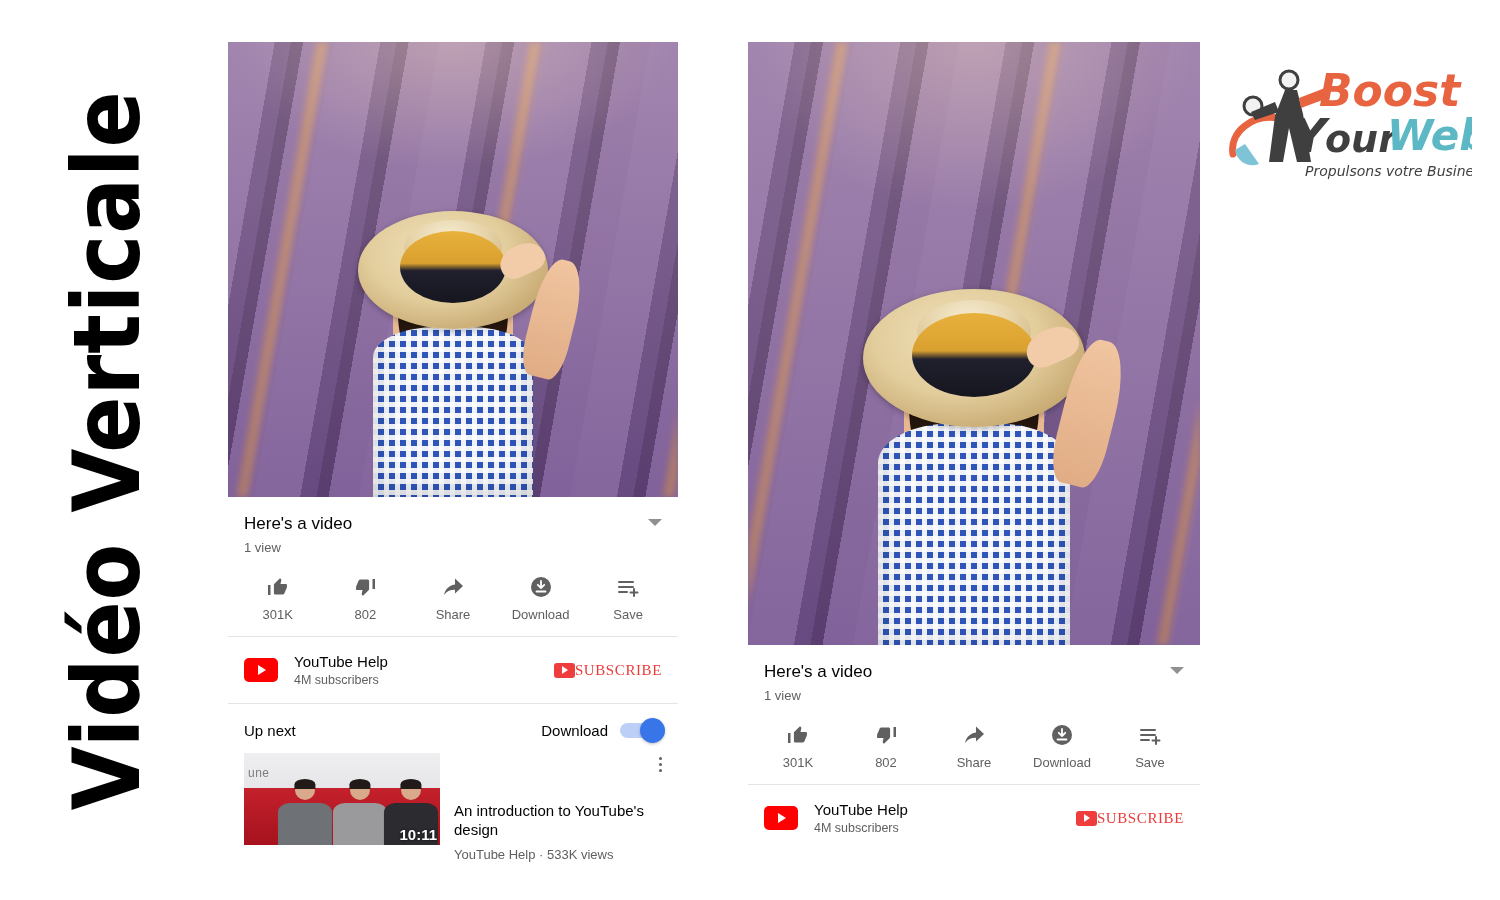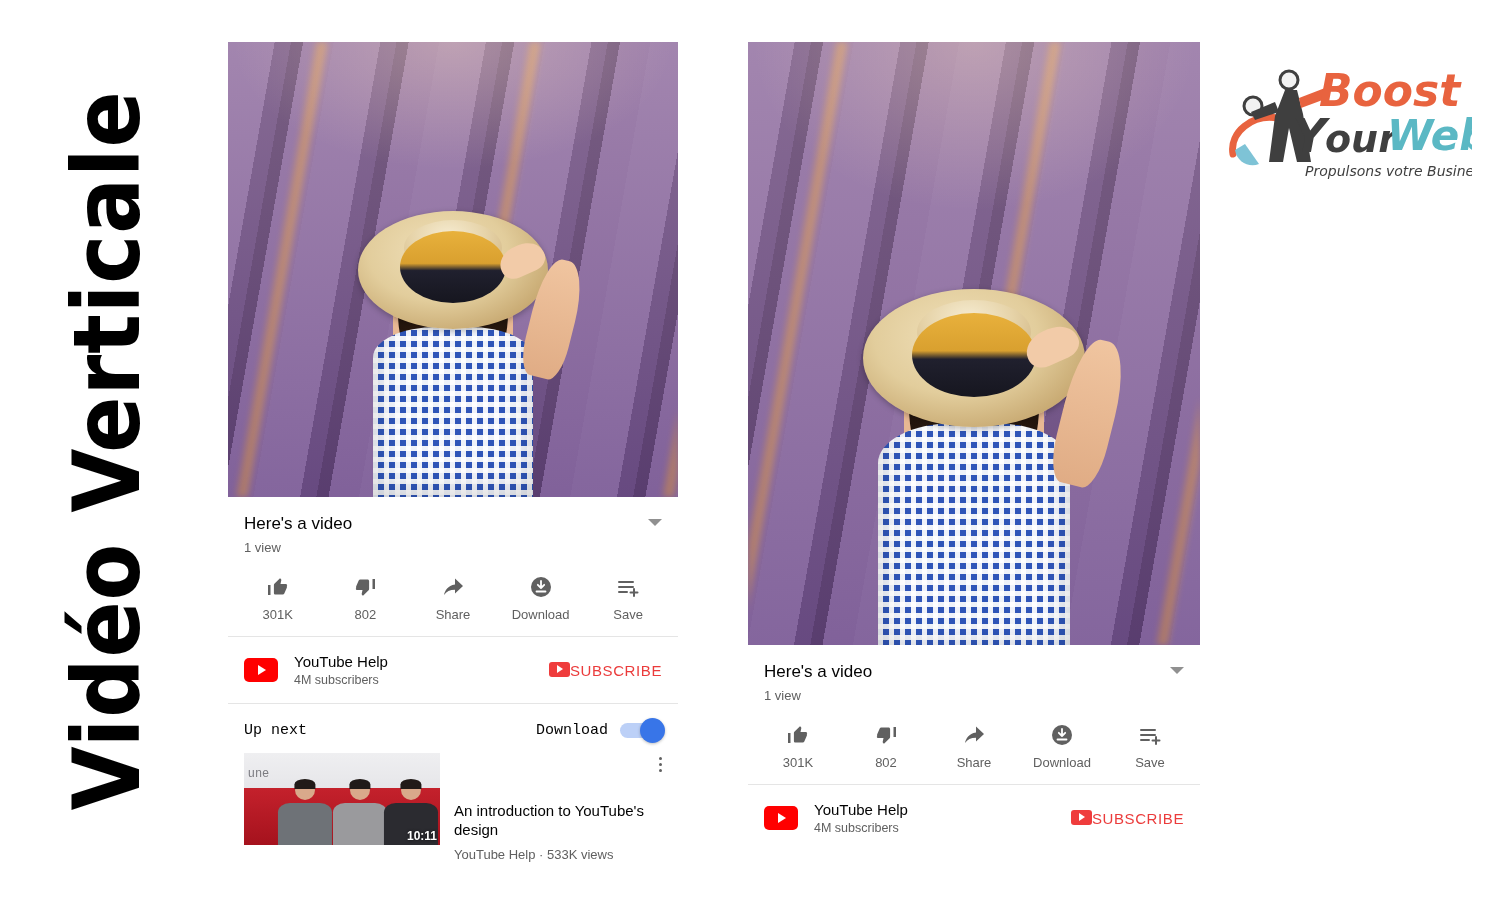--- a/index.html
+++ b/index.html
@@ -239,25 +239,27 @@
     border-top: 5px solid transparent;
     border-bottom: 5px solid transparent;
     border-left: 8px solid #ffffff;
     margin-left: 2px;
   }
   .channel-name { color: #030303; }
   .channel-subs { color: #606060; }
   .subscribe-btn {
     margin-left: auto;
     display: flex;
+    align-items: center;
     gap: 0;
     background: transparent;
     border: none;
     cursor: pointer;
     padding: 0;
+    font-family: Liberation Serif, serif;
   }
   .subscribe-label {
     color: #eb3b3b;
     letter-spacing: 0.6px;
     font-weight: 500;
   }
   .sub-badge {
     background: #ef3c3c;
     display: flex;
     align-items: center;
@@ -271,21 +273,20 @@
     border-bottom: 4px solid transparent;
     border-left: 6px solid #ffffff;
     margin-left: 1px;
   }
 
   
   .upnext-head {
     display: flex;
     align-items: flex-end;
     justify-content: space-between;
-    font-family: Liberation Mono, monospace;
   }
   .upnext-title { color: #030303; }
   .autoplay-wrap {
     display: flex;
     align-items: center;
     gap: 12px;
   }
   .autoplay-label { color: #030303; }
   .toggle {
     position: relative;
@@ -370,21 +371,21 @@
     transform: translateX(-50%);
     width: 92%;
     height: 62%;
     border-radius: 22% 22% 0 0;
   }
   .upnext-thumb .timebadge {
     position: absolute;
     right: 3px;
     bottom: 2px;
     color: #ffffff;
-    font-size: 12px;
+    font-size: 15px;
     font-weight: 700;
     text-shadow: 0 0 3px rgba(0,0,0,0.7);
     z-index: 6;
   }
   .upnext-meta { flex: 1 1 auto; min-width: 0; margin-top: 48px; }
   .upnext-vid-title { color: #030303; line-height: 1.28; }
   .upnext-vid-sub { color: #606060; }
   .kebab {
     flex: none;
     display: flex;

